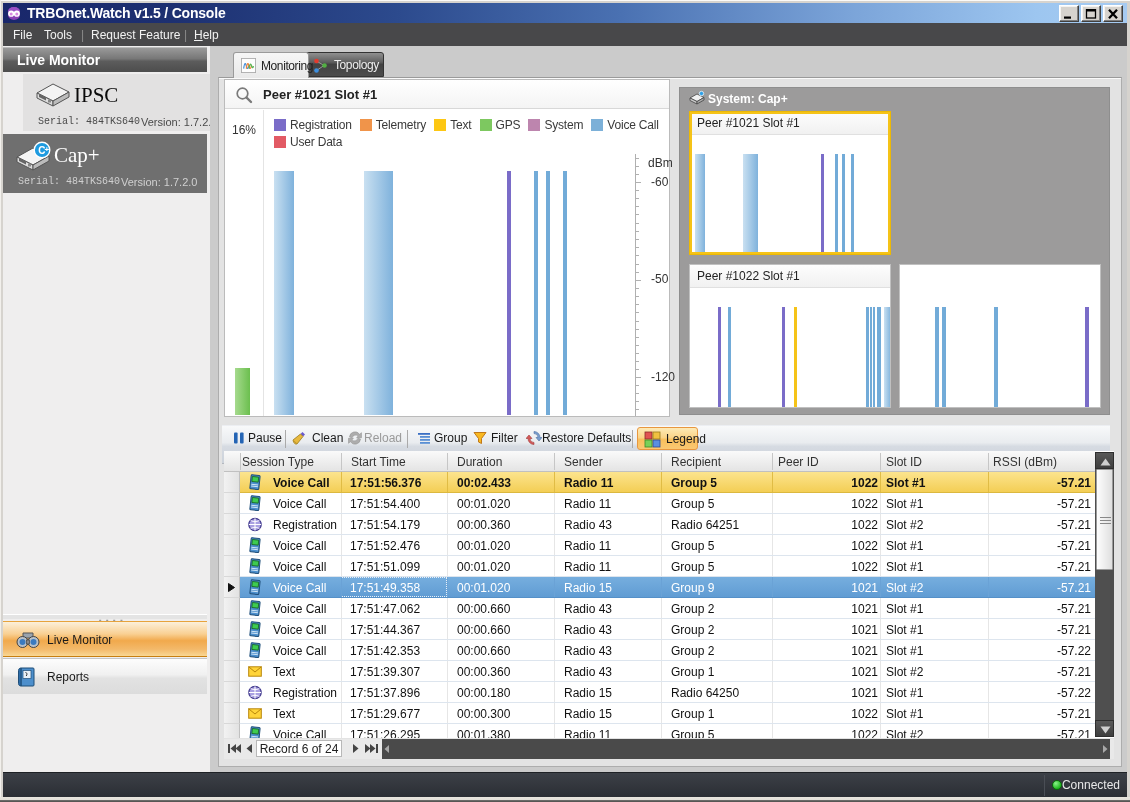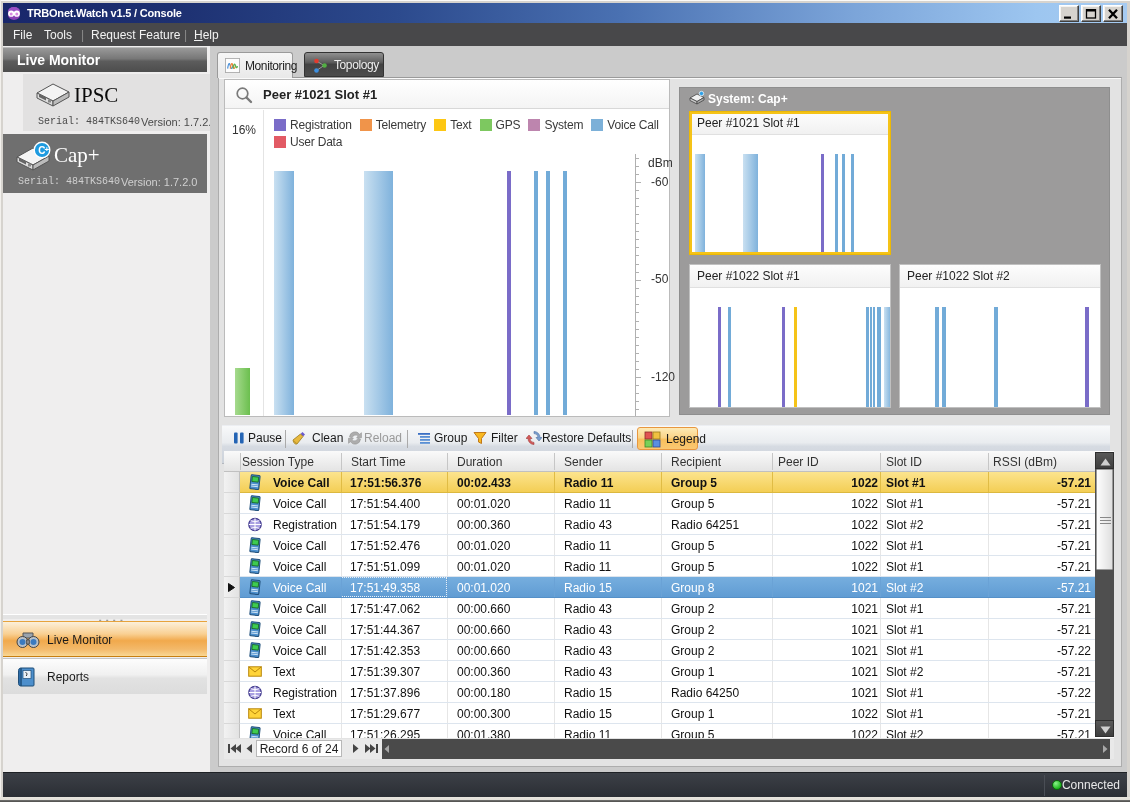--- a/index.html
+++ b/index.html
@@ -5,21 +5,21 @@
 * { margin:0; padding:0; box-sizing:border-box; }
 html,body { width:1130px; height:802px; overflow:hidden; }
 body { font-family:"Liberation Sans", sans-serif; background:#d6d3ce; position:relative; }
 .abs { position:absolute; }
 
 
 #titlebar { left:3px; top:3px; width:1124px; height:20px;
   background:linear-gradient(to right,#19276b 0%,#1d3071 15%,#2c4a8d 35%,#4a71b2 55%,#7aa3d8 75%,#9dc6f0 92%,#a6cbf2 100%);
   display:flex; align-items:center; }
 #titlebar .ticon { width:16px; height:16px; margin-left:3px; }
-#titlebar .ttext { color:#fff; font-weight:bold; font-size:11px; margin-left:5px; letter-spacing:-0.2px;text-align:right; }
+#titlebar .ttext { color:#fff; font-weight:bold; font-size:14px; margin-left:5px; letter-spacing:-0.2px;text-align:right; }
 .winbtns { position:absolute; right:4px; top:2px; display:flex; gap:2px; }
 .wbtn { width:20px; height:17px; background:#d6d3ce; border:1px solid #fff;
   border-right-color:#404040; border-bottom-color:#404040;
   box-shadow:inset -1px -1px 0 #808080, inset 1px 1px 0 #f4f3f1;
   display:flex; align-items:center; justify-content:center; font-size:10px; font-weight:bold; color:#000; }
 #menubar { left:3px; top:23px; width:1124px; height:23px; background:#48484a; color:#f2f2f2; font-size:12px; }
 #menubar span { position:absolute; top:5px; }
 #menubar span.msep { color:#8a8a8a; }
 
 
@@ -46,21 +46,21 @@
 .navitem .ntext { position:absolute; left:44px; top:11px; font-size:12px; color:#1a1a1a; }
 #nav1 { top:575px; background:linear-gradient(to bottom,#fcf0da 0%,#f9d093 35%,#f1a94c 55%,#f3b96a 80%,#f9d794 100%);
   border-top:1px solid #e7a33c; border-bottom:1px solid #c87f10; }
 #nav2 { top:612px; }
 #nav3 { top:649px; }
 #nav4 { top:686px; }
 
 
 #main { left:210px; top:46px; width:917px; height:726px; background:#cbcbcb; }
 .tab { position:absolute; top:6px; height:25px; font-size:12px; letter-spacing:-0.4px; border-radius:3px 3px 0 0; }
-#tab1 { left:7px; width:76px; background:linear-gradient(to bottom,#f6f6f6,#e9e9e9); border:1px solid #9a9a9a; border-bottom:none; height:26px; z-index:3; color:#222; }
+#tab1 { left:23px; width:76px; background:linear-gradient(to bottom,#f6f6f6,#e9e9e9); border:1px solid #9a9a9a; border-bottom:none; height:26px; z-index:3; color:#222; }
 #tab2 { left:94px; width:80px; background:linear-gradient(to bottom,#909090 0%,#5e5e5e 40%,#424242 50%,#4c4c4c 100%); border:1px solid #333; color:#eee; }
 .tab .tictext { position:absolute; left:27px; top:6px; }
 #tab2 .tictext { left:29px; top:5px; }
 #frame { position:absolute; left:8px; top:31px; width:904px; height:690px; background:#e3e3e3; border:1px solid #adadad; border-top-color:#9a9a9a; box-shadow:inset 0 1px 0 #fafafa; }
 
 
 #chartpanel { position:absolute; left:5px; top:1px; width:446px; height:338px; background:#fff; border:1px solid #bbb; }
 #searchbar { position:absolute; left:0; top:0; width:444px; height:29px; background:linear-gradient(to bottom,#fff,#f4f4f4); border-bottom:1px solid #d8d8d8; }
 #searchbar .stext { position:absolute; left:38px; top:7px; font-size:13px; font-weight:bold; color:#222; }
 .legendrow { position:absolute; font-size:12px; letter-spacing:-0.2px; color:#3a3a3a; white-space:nowrap; }
@@ -343,21 +343,20 @@
         <div class="mpbar bluethin" style="left:38px; width:3px;"></div>
         <div class="mpbar purplebar" style="left:92px; width:3px;"></div>
         <div class="mpbar yellowbar" style="left:104px; width:3px;"></div>
         <div class="mpbar bluethin" style="left:176px; width:3px;"></div>
         <div class="mpbar bluethin" style="left:180px; width:2px;"></div>
         <div class="mpbar bluethin" style="left:183px; width:2px;"></div>
         <div class="mpbar bluethin" style="left:187px; width:4px;"></div>
         <div class="mpbar bluebar" style="left:194px; width:7px;"></div>
       </div>
       <div class="minipanel" style="left:219px; top:176px;">
-        <div class="mphead">Peer #1022 Slot #2</div>
         <div class="mpbar bluethin" style="left:35px; width:4px;"></div>
         <div class="mpbar bluethin" style="left:42px; width:4px;"></div>
         <div class="mpbar bluethin" style="left:94px; width:4px;"></div>
         <div class="mpbar purplebar" style="left:185px; width:4px;"></div>
       </div>
     </div>
     <div id="toolbar">
       <svg class="tbico" style="left:9px" viewBox="0 0 16 16">
         <rect x="3" y="2.5" width="3.6" height="11" rx="1" fill="#2464b4"></rect>
         <rect x="9" y="2.5" width="3.6" height="11" rx="1" fill="#2464b4"></rect>
@@ -561,21 +560,21 @@
               <g transform="rotate(6 7 8)">
                 <path d="M3.5 1.2 h7 a1 1 0 0 1 1 1 v12 a1 1 0 0 1 -1 1 h-7 a1 1 0 0 1 -1 -1 v-12 a1 1 0 0 1 1 -1 z" fill="#4a8ecd" stroke="#1f4e79" stroke-width="1"></path>
                 <rect x="3.8" y="2.8" width="6.4" height="5" fill="#3ecb50" stroke="#17641f" stroke-width="0.8"></rect>
                 <path d="M3.6 10.6 h6.8 M3.6 12.4 h6.8" stroke="#cfe4f5" stroke-width="1.1"></path>
               </g>
             </svg>
             <span class="gc" style="left:33px">Voice Call</span>
             <span class="gc" style="left:110px">17:51:49.358</span>
             <span class="gc" style="left:217px">00:01.020</span>
             <span class="gc" style="left:324px">Radio 15</span>
-            <span class="gc" style="left:431px">Group 8</span>
+            <span class="gc" style="left:431px">Group 9</span>
             <span class="gc" style="left:532px;width:106px;text-align:right">1021</span>
             <span class="gc" style="left:646px">Slot #2</span>
             <span class="gc" style="left:748px;width:103px;text-align:right">-57.21</span>
             <span class="vline" style="left:101px"></span>
             <span class="vline" style="left:207px"></span>
             <span class="vline" style="left:314px"></span>
             <span class="vline" style="left:421px"></span>
             <span class="vline" style="left:532px"></span>
             <span class="vline" style="left:640px"></span>
             <span class="vline" style="left:748px"></span>

